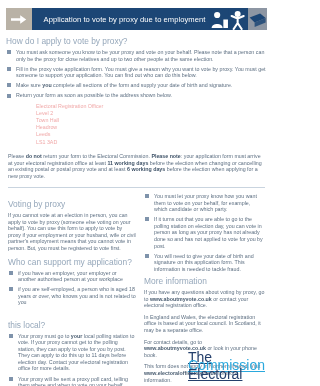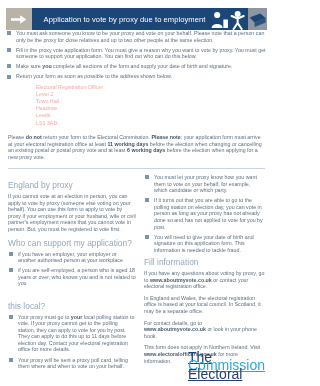--- a/index.html
+++ b/index.html
@@ -191,20 +191,21 @@
       <div class="hicon c">
         <svg width="19.3" height="22" viewBox="0 0 19 22" aria-hidden="true">
           <rect x="0" y="0" width="19" height="22" fill="#8d96a3"></rect>
           <path d="M1.5 9.5 L12 5.5 L17.5 10 L6.5 14.5 Z" fill="#1c4675"></path>
           <path d="M6.5 14.5 L6.5 19 L17.5 14.5 L17.5 10 Z" fill="#1c4675" opacity="0.85"></path>
         </svg>
       </div>
     </div>
   </div>
 
+  <div class="sec-head">How do I apply to vote by proxy?</div>
 
   <ul class="blist">
     <li>
       <span class="bullet"></span>
       <span>You must ask someone you know to be your proxy and vote on your behalf. Please note that a person can only be the proxy for close relatives and up to two other people at the same election.</span>
     </li>
     <li>
       <span class="bullet"></span>
       <span>Fill in the proxy vote application form. You must give a reason why you want to vote by proxy. You must get someone to support your application. You can find out who can do this below.</span>
     </li>
@@ -228,21 +229,21 @@
   </div>
 
   <p class="note" id="apply-note">Please <b>do not</b> return your form to the Electoral Commission. <b>Please note</b>: your application form must arrive at your electoral registration office at least <b>11 working days</b> before the election when changing or cancelling an existing postal or postal proxy vote and at least <b>6 working days</b> before the election when applying for a new proxy vote.</p>
 
   <hr class="divider">
 
   <div class="cols">
 
     <div class="col-left">
 
-      <div class="sec-head">England by proxy</div>
+      <div class="sec-head">Voting by proxy</div>
       <p class="para first">If you cannot vote at an election in person, you can apply to vote by proxy (someone else voting on your behalf). You can use this form to apply to vote by proxy if your employment or your husband, wife or civil partner's employment means that you cannot vote in person. But, you must be registered to vote first.</p>
 
       <div class="sec-head tight">Who can support my application?</div>
       <ul class="blist">
         <li>
           <span class="bullet"></span>
           <span>if you have an employer, your employer or another authorised person at your workplace</span>
         </li>
         <li>
           <span class="bullet"></span>
@@ -277,21 +278,21 @@
         <li>
           <span class="bullet"></span>
           <span>If it turns out that you are able to go to the polling station on election day, you can vote in person as long as your proxy has not already done so and has not applied to vote for you by post.</span>
         </li>
         <li>
           <span class="bullet"></span>
           <span>You will need to give your date of birth and signature on this application form. This information is needed to tackle fraud.</span>
         </li>
       </ul>
 
-      <div class="sec-head tight">Fill information</div>
+      <div class="sec-head tight">More information</div>
       <p class="para" id="mi-p1">If you have any questions about voting by proxy, go to <b>www.aboutmyvote.co.uk</b> or contact your electoral registration office.</p>
       <p class="para">In England and Wales, the electoral registration office is based at your local council. In Scotland, it may be a separate office.</p>
       <p class="para" id="mi-p3">For contact details, go to <b>www.aboutmyvote.co.uk</b> or look in your phone book.</p>
       <p class="para" id="mi-p4">This form does not apply in Northern Ireland. Visit <b>www.electoralofficers.gov.uk</b> for more information.</p>
     </div>
   </div>
 
   <div class="footer">
     <div class="logo-line logo-dark">The</div>
     <div class="logo-line logo-cyan">Commission</div>

